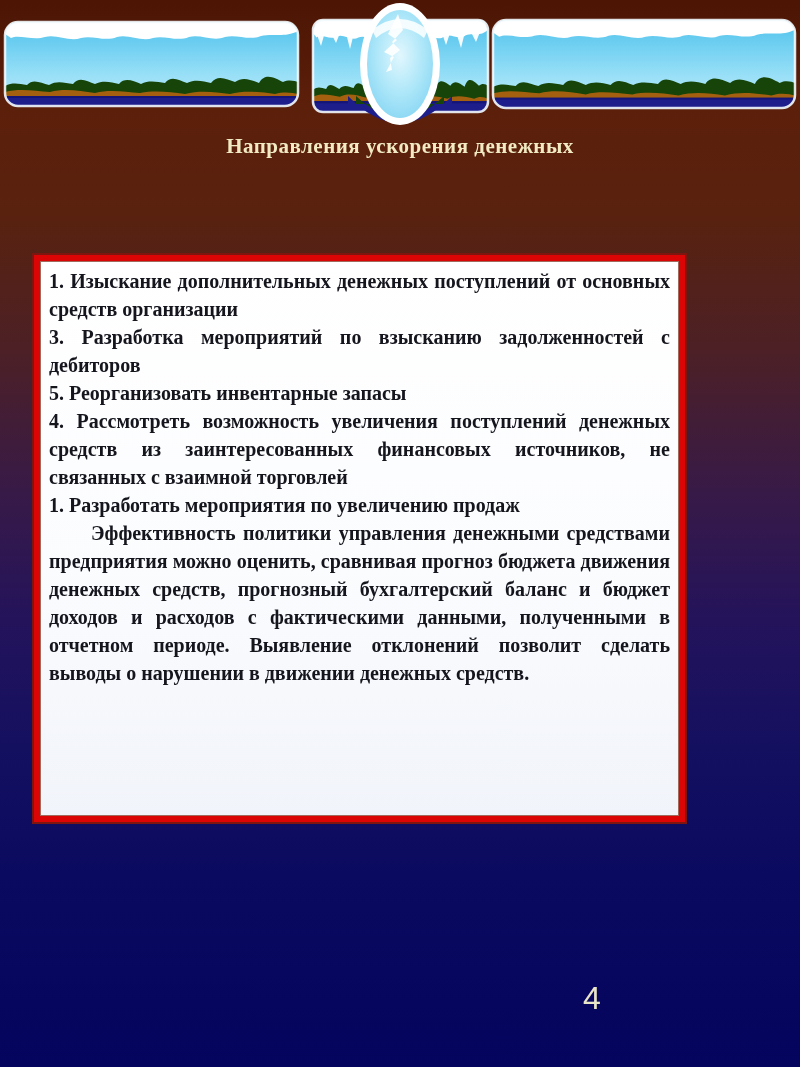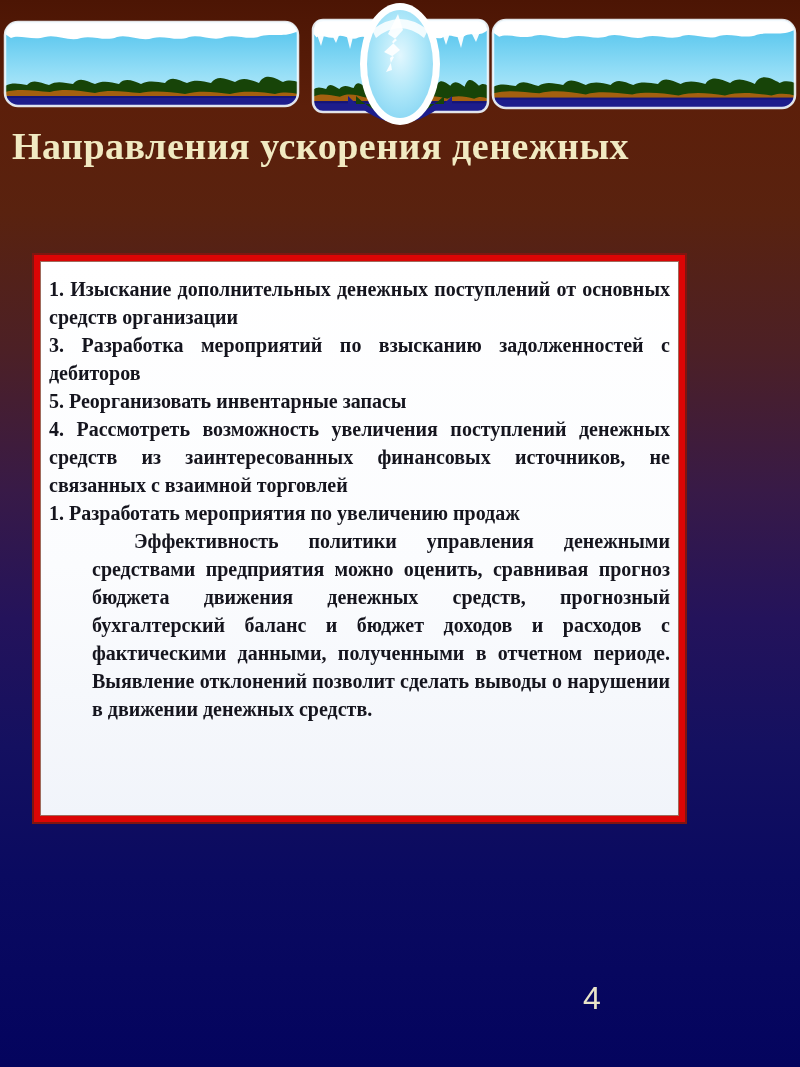--- a/index.html
+++ b/index.html
@@ -17,45 +17,45 @@
       #381A47 46%, #24135B 58%, #141060 70%, #0A0A60 82%, #04045E 100%);
     font-family: "Liberation Serif", serif;
   }
   .banner {
     position: absolute;
     top: 0; left: 0;
     width: 800px; height: 130px;
   }
   .title {
     position: absolute;
-    top: 127px; left: 12px; right: 0;
-    text-align: left;
+    top: 127px; left: 0; right: 0;
+    text-align: center;
     color: #F1EAC2;
     font-weight: bold;
-    font-size: 38px;
+    font-size: 21px;
     line-height: 38px;
     letter-spacing: 0.5px;
   }
   .content-box {
     position: absolute;
     left: 34px; top: 255px;
     width: 651px; height: 567px;
     box-sizing: border-box;
     background: linear-gradient(180deg, #FFFFFF 0%, #FBFCFE 55%, #F1F4FA 100%);
     border: 6px solid #DB0505;
     box-shadow: 0 0 0 2px #7E1610, inset 0 0 0 1px #A06A5C;
-    padding: 14px 9px 8px 9px;
+    padding: 6px 9px 8px 9px;
     color: #15151E;
     font-size: 20px;
     line-height: 28px;
     font-weight: bold;
     text-align: justify;
   }
   .content-box p { margin: 0; }
-  .content-box p.indent { text-indent: 42px; margin-left: 43px; }
+  .content-box p.indent { text-indent: 42px; }
   .page-number {
     position: absolute;
     top: 980px; left: 562px;
     width: 60px;
     text-align: center;
     font-family: "Liberation Sans", sans-serif;
     font-size: 32px;
     color: #E9E5C9;
   }
 </style>

